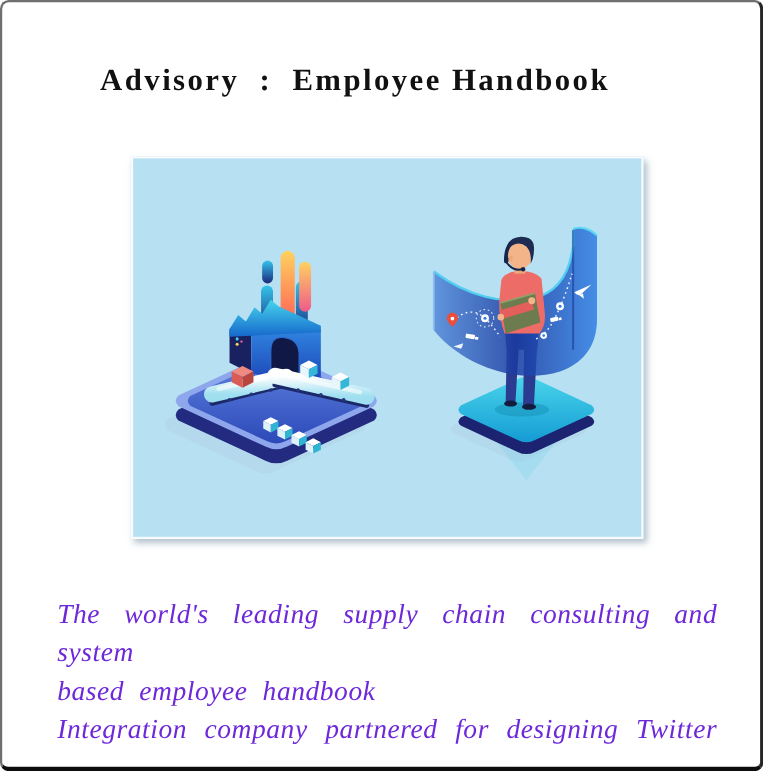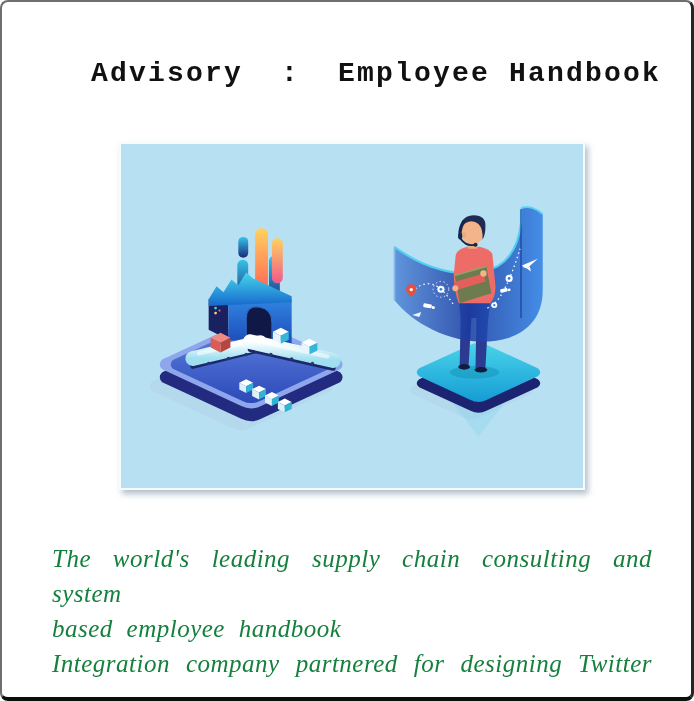--- a/index.html
+++ b/index.html
@@ -1,25 +1,25 @@
 <!DOCTYPE html>
 <html><head>
 <meta charset="utf-8">
 <style>
   html,body{margin:0;padding:0;background:#ffffff;}
   body{width:694px;height:701px;position:relative;font-family:"Liberation Sans",sans-serif;}
   .card{position:absolute;inset:0;background:#ffffff;overflow:hidden;}
   .frame{position:absolute;inset:0;border:2px solid #6f6f6f;border-right:3px solid #262626;
          border-bottom:4px solid #0d0d0d;border-radius:8px;pointer-events:none;z-index:10;}
   .title{position:absolute;left:91px;top:58px;margin:0;font-size:28px;font-weight:bold;
-         letter-spacing:2.2px;color:#111111;white-space:pre;font-family:Liberation Mono, monospace;}
+         letter-spacing:2.2px;color:#111111;white-space:pre;font-family:Liberation Serif, serif;}
   .panel{position:absolute;left:119px;top:142px;width:462px;height:344px;background:#b7e1f2;
          border:2px solid #f8fbfd;box-shadow:3px 4px 6px rgba(100,130,150,0.5);}
   .panel svg{display:block;}
-  .quote{position:absolute;left:52px;top:541px;width:600px;color:#15803d;
+  .quote{position:absolute;left:52px;top:541px;width:600px;color:#6d28d9;
          font-family:"Liberation Serif","DejaVu Serif",serif;font-style:italic;
          font-size:25px;line-height:35px;letter-spacing:0.5px;word-spacing:7px;}
   .q-line.just{text-align:justify;text-align-last:justify;}
 </style>
 </head>
 <body>
 
 <div class="card">
   <div class="frame"></div>
 

